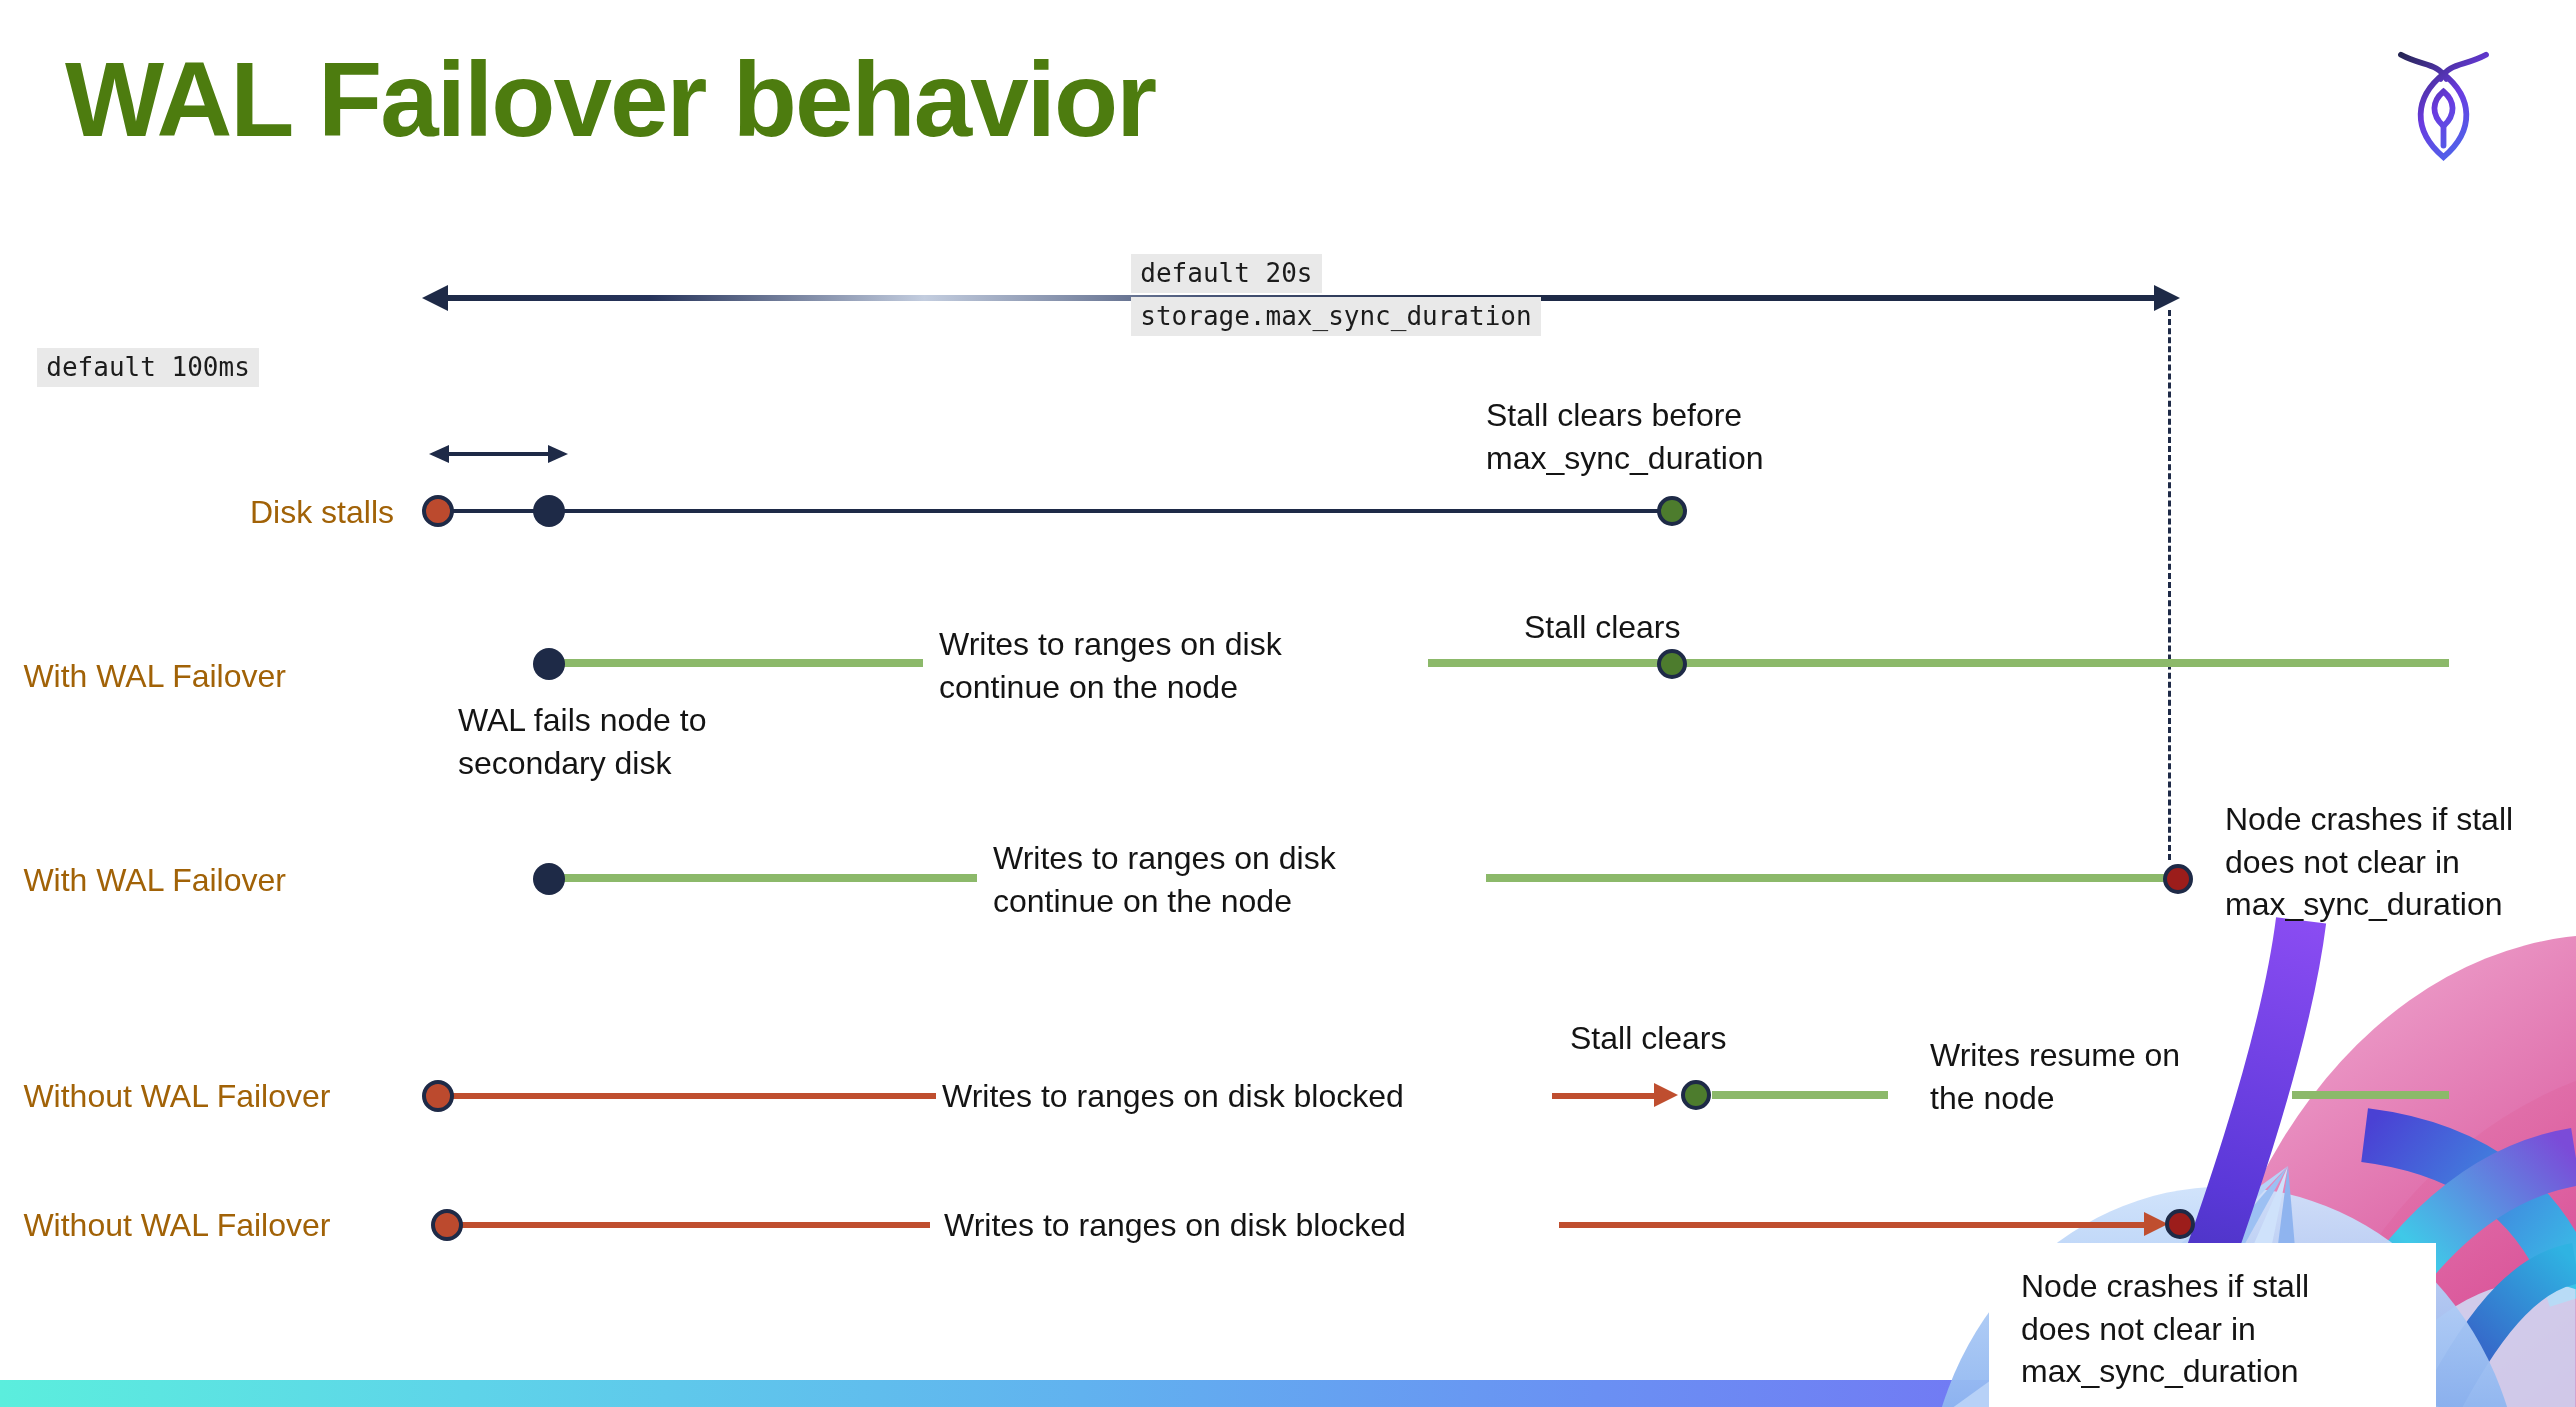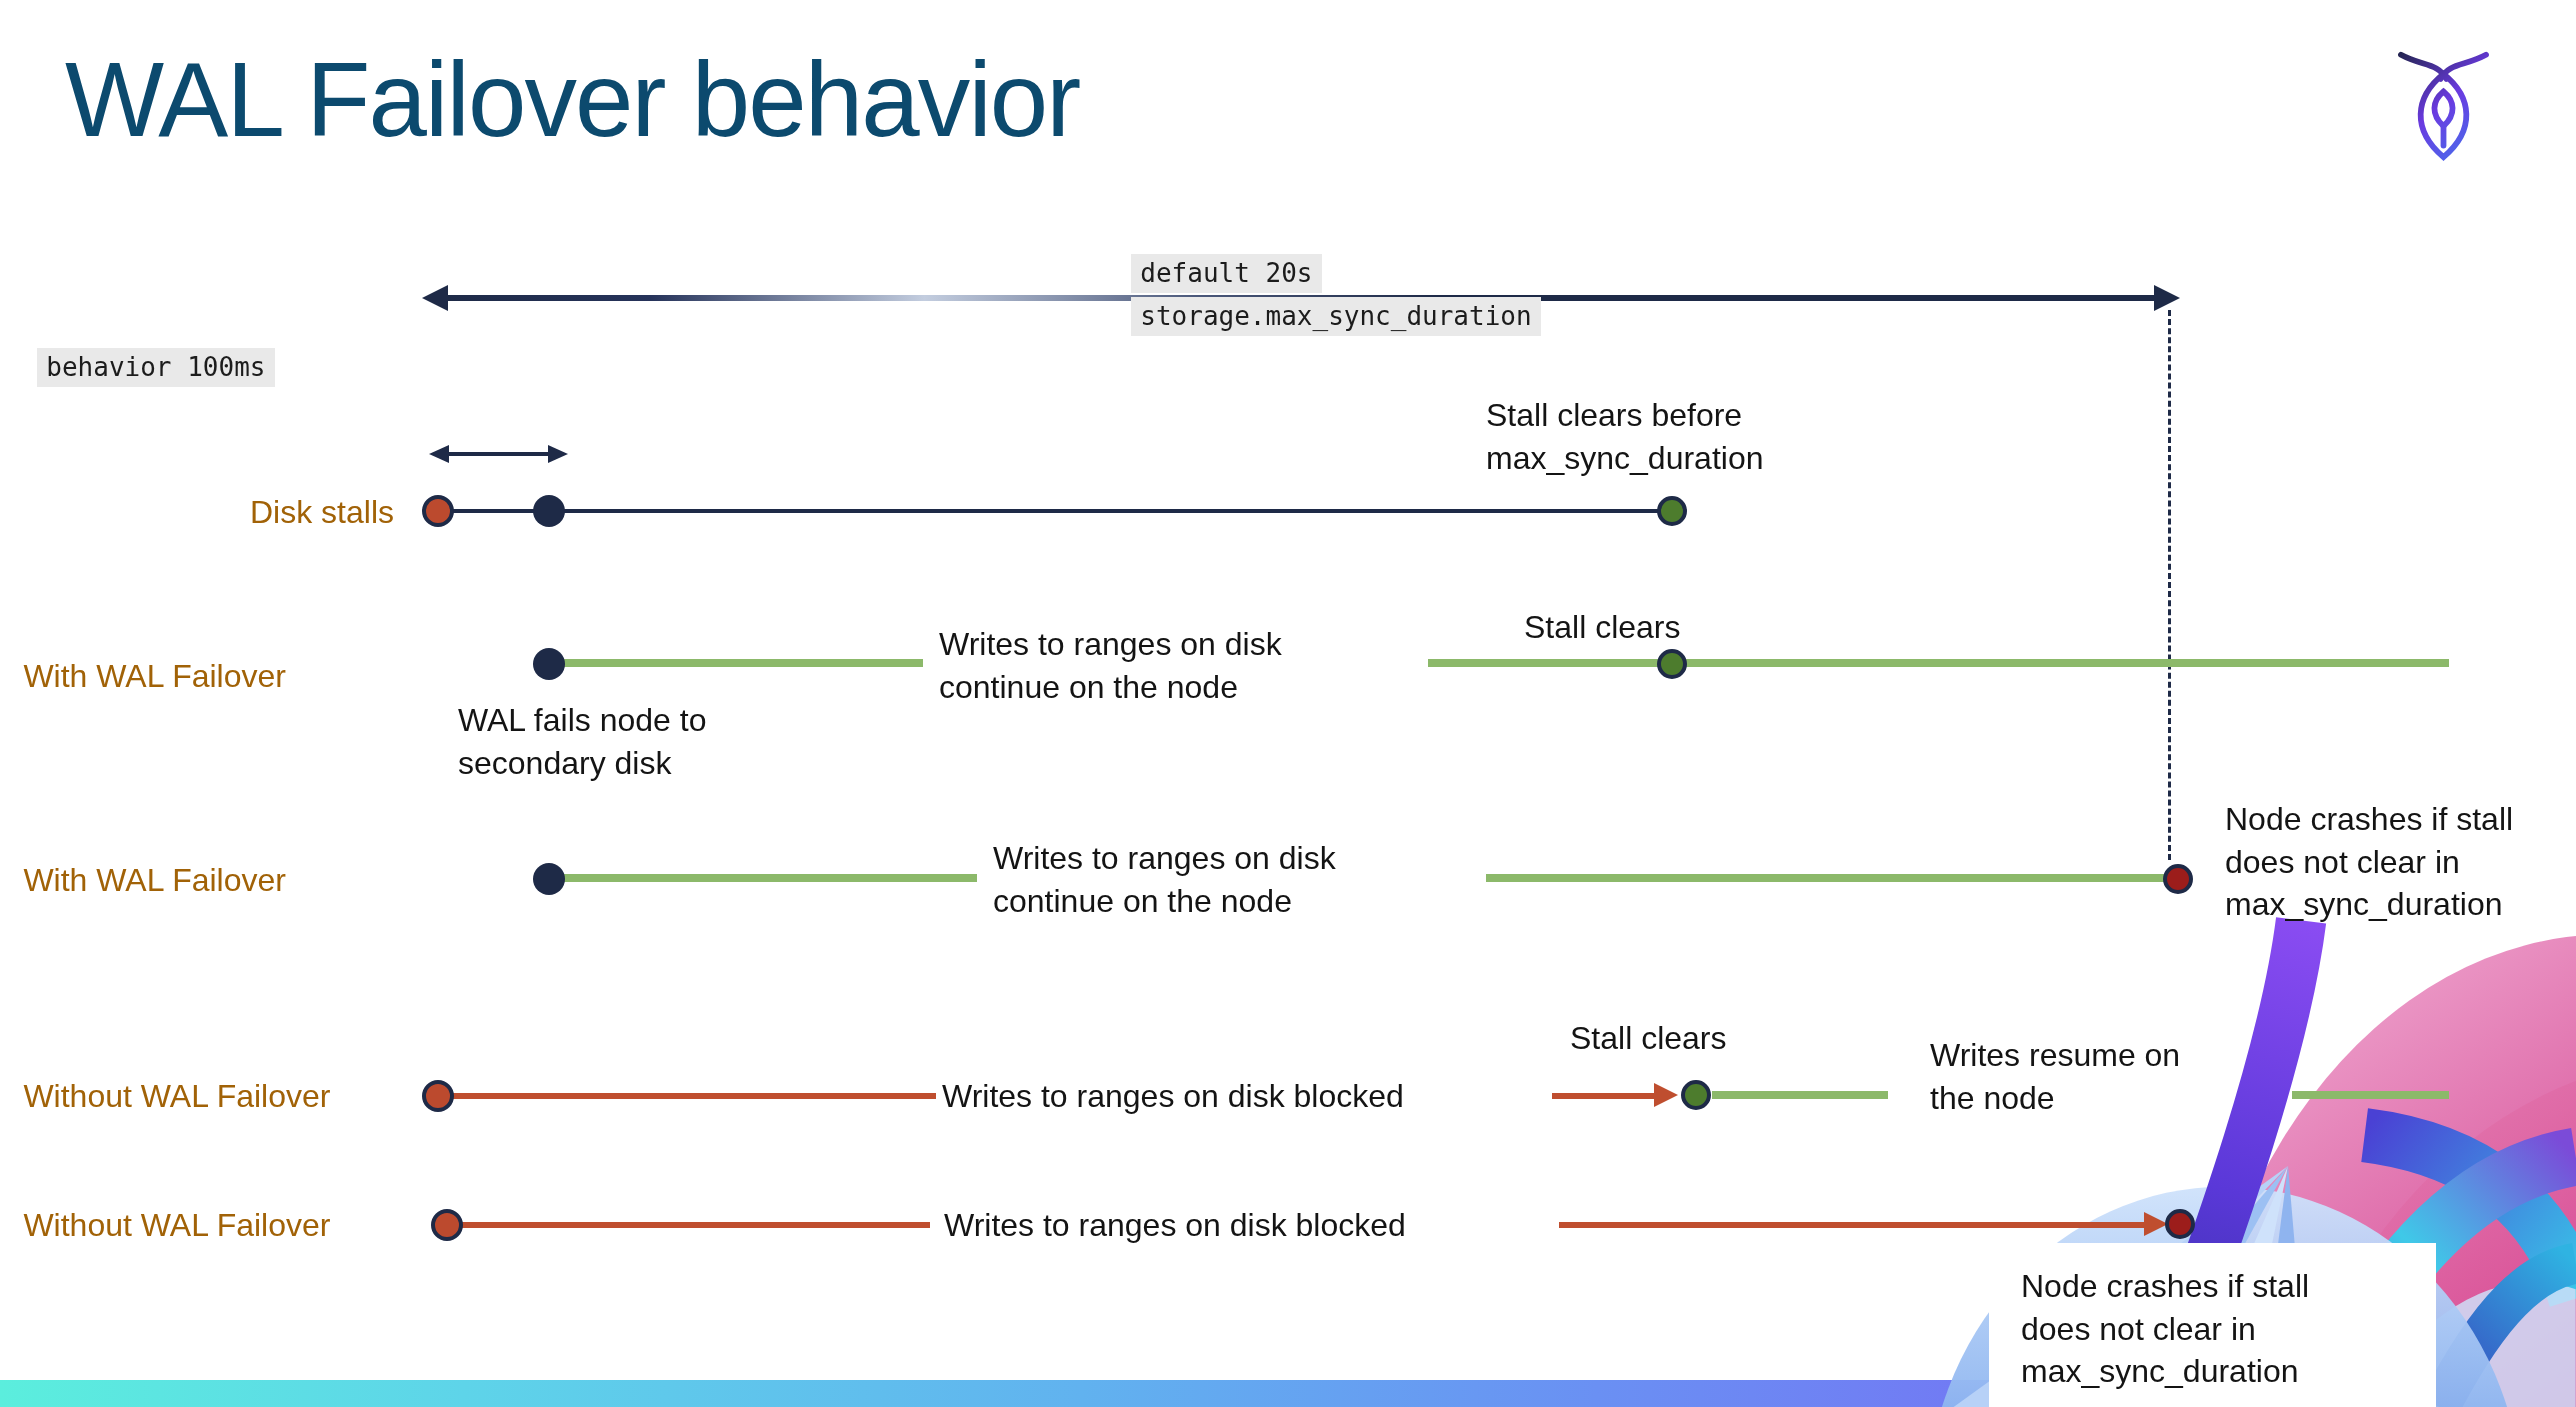--- a/index.html
+++ b/index.html
@@ -1,21 +1,21 @@
 <!DOCTYPE html>
 <html style="font-size:15px"><head>
 <meta charset="utf-8">
 <style>
   * { margin:0; padding:0; box-sizing:border-box; }
   html,body { width:2576px; height:1408px; }
   body { font-family:"Liberation Sans", sans-serif; background:#ffffff; overflow:hidden; }
   .slide { position:relative; width:2576px; height:1408px; background:#ffffff; overflow:hidden; }
   .abs { position:absolute; }
   .layer { z-index:5; }
-  .title { font-size:105px; font-weight:400; color:#0c4a6e; letter-spacing:-1.9px; line-height:1.1; }
+  .title { font-size:105px; font-weight:700; color:#4d7c0f; letter-spacing:-1.9px; line-height:1.1; }
   .code { font-family:"DejaVu Sans Mono", monospace; font-size:26px; color:#1c1c1c;
           background:#e9e9e9; padding:4.7px 9.3px; display:inline-block; white-space:pre; line-height:1.15; }
   .note { font-size:32px; color:#141414; line-height:1.33; white-space:pre-line; }
   .rowlabel { font-size:32px; color:#a16207; white-space:nowrap; }
   .center { }
   .right { text-align:right; }
   .dot { position:absolute; border-radius:50%; width:32px; height:32px; z-index:6; }
   .dot-red   { background:#bc4a2e; border:4.7px solid #1e2a47; }
   .dot-navy  { background:#1e2a47; }
   .dot-green { background:#4d7c2d; border:4.7px solid #1e2a47; width:30px; height:30px; }
@@ -114,21 +114,21 @@
   <div class="big-arrow-line layer" style="left:445px; top:295px; width:1712px;"></div>
   <div class="abs tri tri-right-navy layer" style="left:2154px; top:285px;"></div>
   <div class="dashed-v" style="left:2168px; top:310px; height:550px;"></div>
 
   <div class="abs layer" style="left:1131px; top:254px;">
     <span class="code">default 20s</span><br>
     <span class="code" style="margin-top:3.7px;text-align:right;">storage.max_sync_duration</span>
   </div>
 
   <div class="abs layer" style="left:37px; top:348px;">
-    <span class="code">behavior 100ms</span><br>
+    <span class="code">default 100ms</span><br>
   </div>
 
   <div class="abs tri tri-left-navy-sm layer" style="left:429px; top:445px;"></div>
   <div class="line-navy layer" style="left:447px; top:452px; width:105px;"></div>
   <div class="abs tri tri-right-navy-sm layer" style="left:548px; top:445px;"></div>
 
   <div class="abs layer rowlabel right" style="left:140px; top:494px; width:254px;">Disk stalls</div>
   <div class="line-navy layer" style="left:438px; top:509px; width:1234px;"></div>
   <div class="dot dot-red layer" style="left:422px; top:495px;"></div>
   <div class="dot dot-navy layer" style="left:533px; top:495px;"></div>

